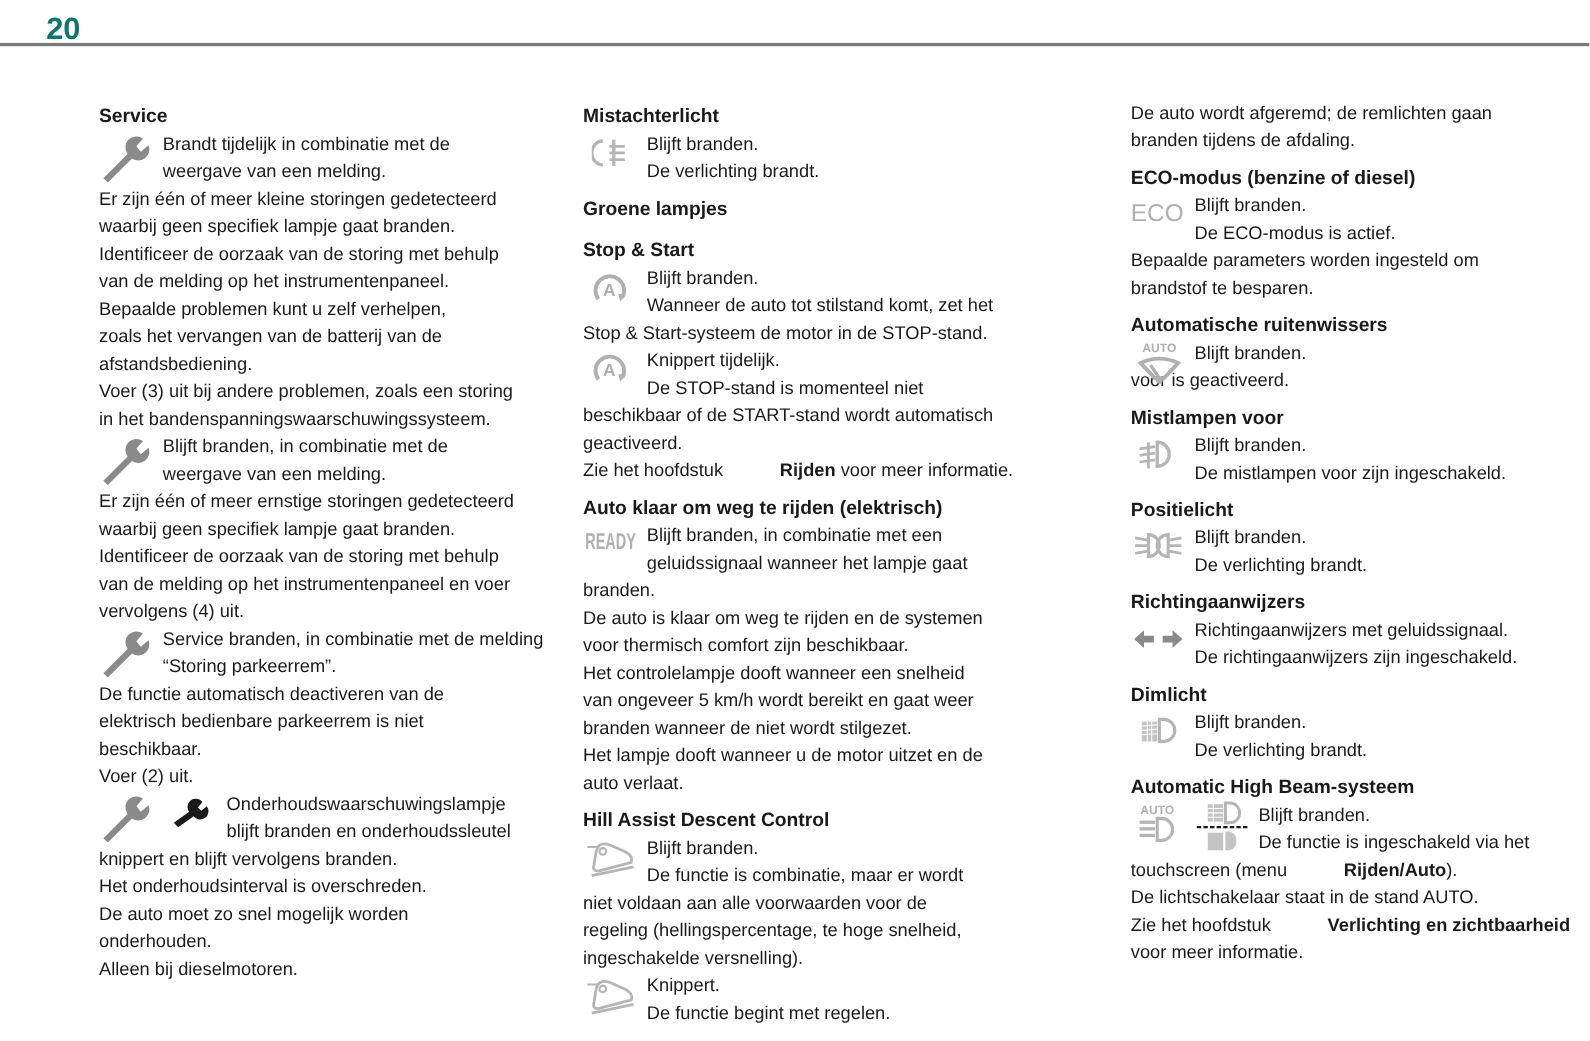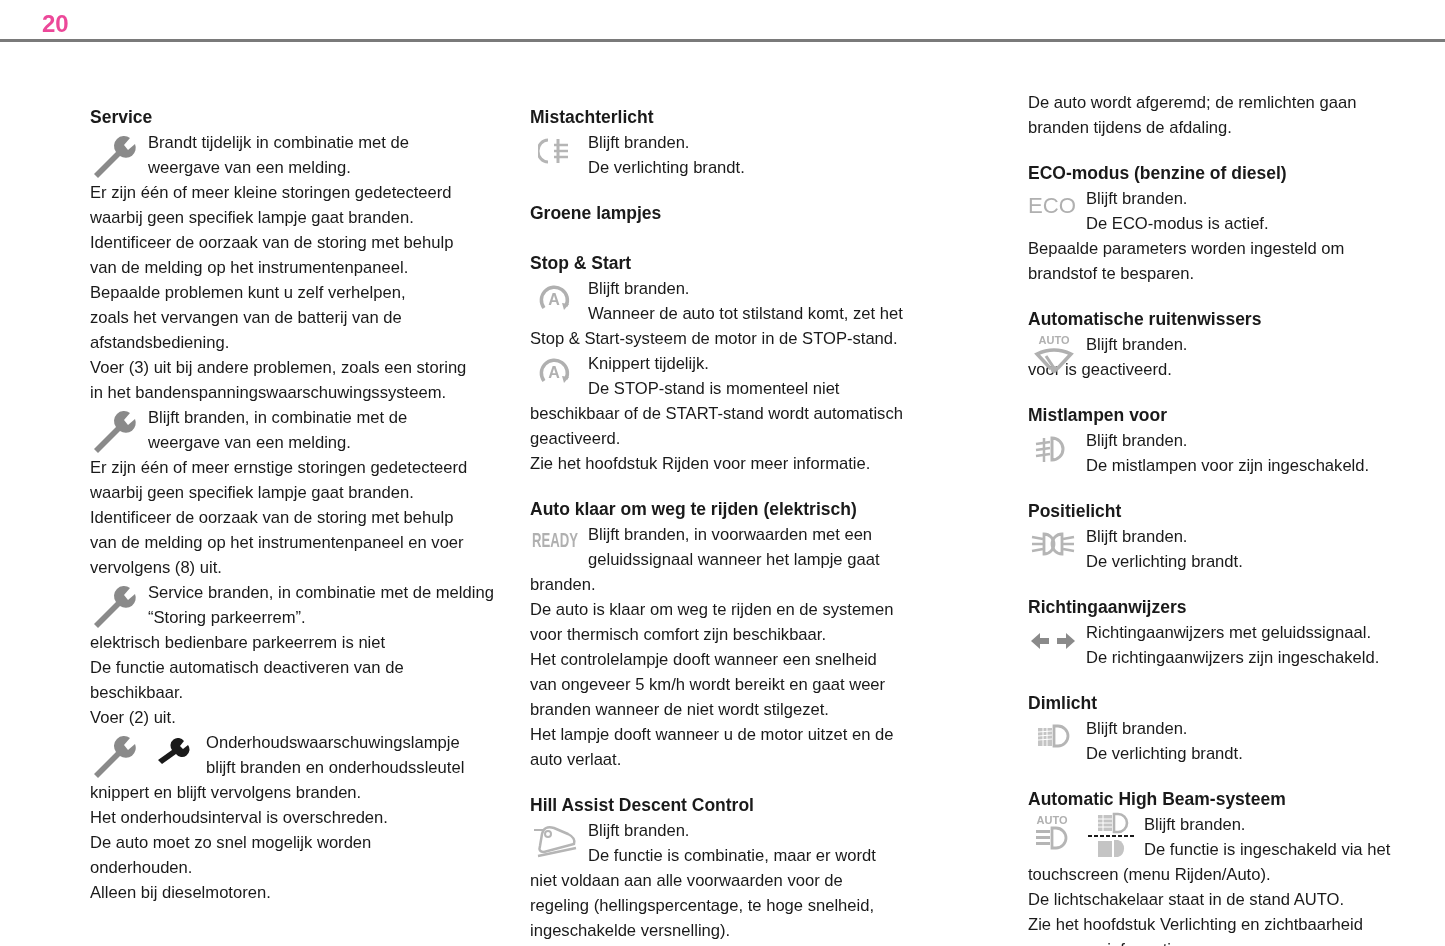--- a/index.html
+++ b/index.html
@@ -1,25 +1,25 @@
 <!DOCTYPE html>
 <html><head>
 <meta charset="utf-8">
 <style>
   html, body { margin:0; padding:0; background:#ffffff; }
   body { width:1445px; height:946px; position:relative; overflow:hidden;
          font-family:"Liberation Sans", sans-serif; color:#1a1a1a; }
-  .page-num { position:absolute; left:42px; top:10px; font-size:24px; font-weight:bold; color:#ec4899; }
+  .page-num { position:absolute; left:42px; top:10px; font-size:28px; font-weight:bold; color:#0f766e; }
   .rule { position:absolute; left:0; top:39px; width:1445px; height:3px; background:#7a7a7a; }
   .col { position:absolute; top:90px; font-size:16.6px; line-height:25px; letter-spacing:0; }
   .col1 { left:90px; width:420px; }
   .col2 { left:530px; width:420px; }
   .col3 { left:1028px; width:440px; }
-  .h { font-weight:bold; font-size:17.5px; line-height:26px; margin-top:14px; }
-  .b { font-weight:normal; }
+  .h { font-weight:bold; font-size:17.5px; line-height:26px; margin-top:2px; }
+  .b { font-weight:bold;margin-left:47px; }
   .item { position:relative; }
   .item .ic { position:absolute; left:0; top:0; }
   .item .txt { padding-left:58px; }
   .gap6 { height:6px; }
   .gap10 { height:10px; }
   svg { display:block; }
 </style>
 </head>
 <body>
 
@@ -61,37 +61,37 @@
     <div class="txt">
         <div>Blijft branden, in combinatie met de</div>
         <div>weergave van een melding.</div>
       </div>
   </div>
   <div>
     <div>Er zijn één of meer ernstige storingen gedetecteerd</div>
       <div>waarbij geen specifiek lampje gaat branden.</div>
       <div>Identificeer de oorzaak van de storing met behulp</div>
     <div>van de melding op het instrumentenpaneel en voer</div>
-      <div>vervolgens (8) uit.</div>
+      <div>vervolgens (4) uit.</div>
   </div>
 
   <div class="item">
     <span class="ic" style="top:2px;">
       <svg width="48" height="46" viewBox="0 0 48 46">
           <path d="M4 42 L26 20 A10 10 0 0 1 40 6 L34 13 L38 18 L45 12 A10 10 0 0 1 30 24 L8 46 Z" fill="#8a8a8a"></path>
         </svg>
     </span>
     <div class="txt">
         <div>Service branden, in combinatie met de melding</div>
         <div>“Storing parkeerrem”.</div>
       </div>
   </div>
   <div>
-    <div>elektrisch bedienbare parkeerrem is niet</div>
-      <div>De functie automatisch deactiveren van de</div>
+    <div>De functie automatisch deactiveren van de</div>
+      <div>elektrisch bedienbare parkeerrem is niet</div>
     <div>beschikbaar.</div>
       <div>Voer (2) uit.</div>
   </div>
 
   <div class="item">
     <span class="ic" style="top:2px;">
       <svg width="48" height="46" viewBox="0 0 48 46">
           <path d="M4 42 L26 20 A10 10 0 0 1 40 6 L34 13 L38 18 L45 12 A10 10 0 0 1 30 24 L8 46 Z" fill="#8a8a8a"></path>
         </svg>
     </span>
@@ -168,21 +168,21 @@
   <div><span>Zie het hoofdstuk </span><span class="b">Rijden</span><span> voor meer informatie.</span></div>
   <div class="gap6"></div>
   <div class="h">Auto klaar om weg te rijden (elektrisch)</div>
   <div class="item">
     <span class="ic" style="left:2px;top:4px;">
       <svg width="50" height="26" viewBox="0 0 50 26">
           <text x="0" y="21" font-family="Liberation Sans, sans-serif" font-weight="bold" font-size="21" fill="#b0b0b0" textLength="46" lengthAdjust="spacingAndGlyphs">READY</text>
         </svg>
     </span>
     <div class="txt">
-        <div>Blijft branden, in voorwaarden met een</div>
+        <div>Blijft branden, in combinatie met een</div>
         <div>geluidssignaal wanneer het lampje gaat</div>
       </div>
   </div>
   <div>branden.</div>
   <div>
     <div>De auto is klaar om weg te rijden en de systemen</div>
       <div>voor thermisch comfort zijn beschikbaar.</div>
       <div>Het controlelampje dooft wanneer een snelheid</div>
     <div>van ongeveer 5 km/h wordt bereikt en gaat weer</div>
       <div>branden wanneer de niet wordt stilgezet.</div>

